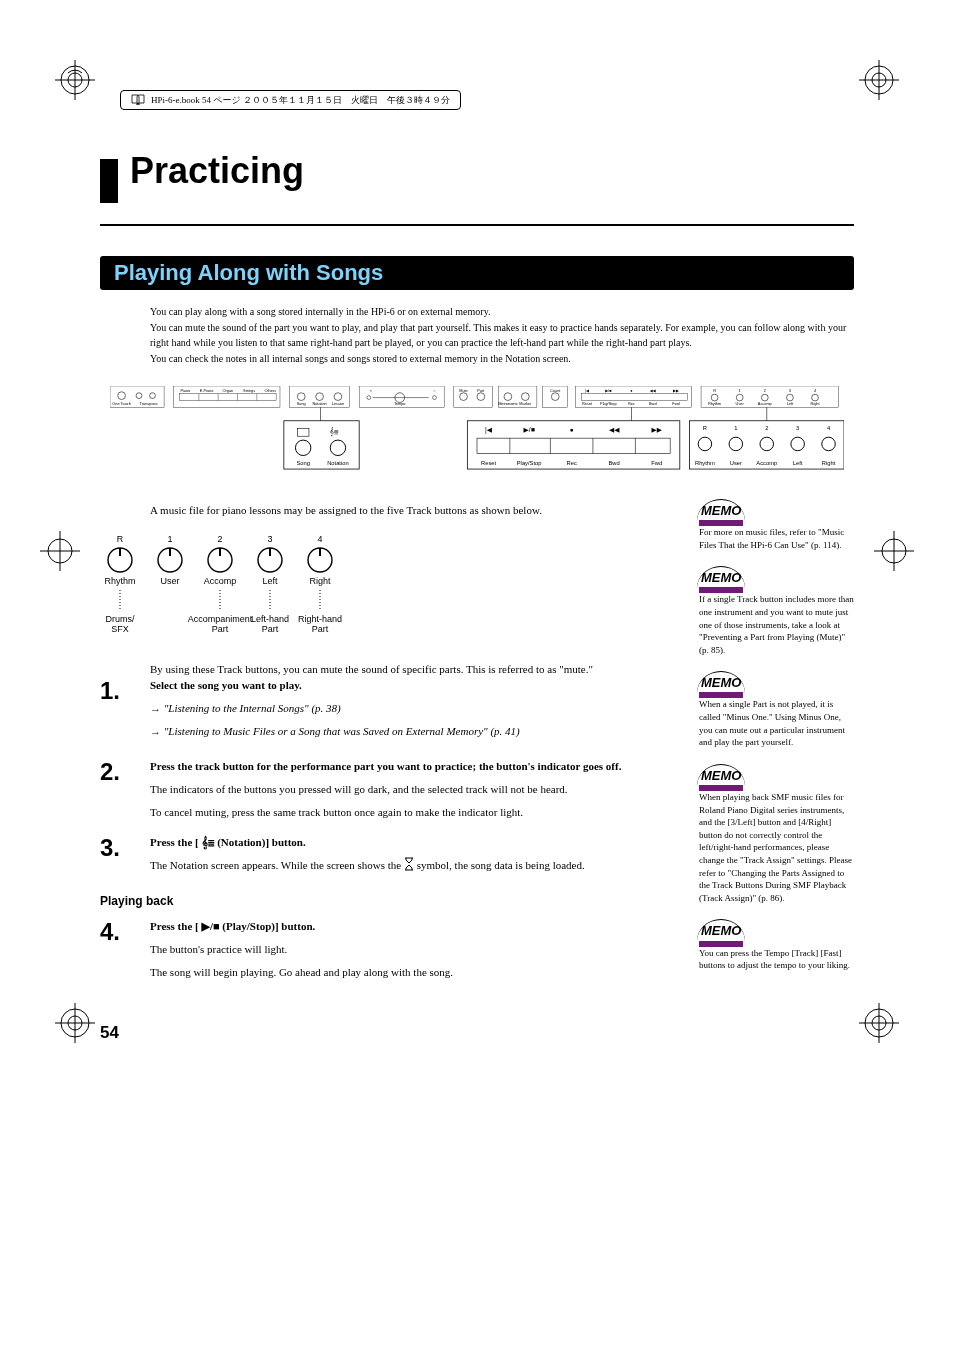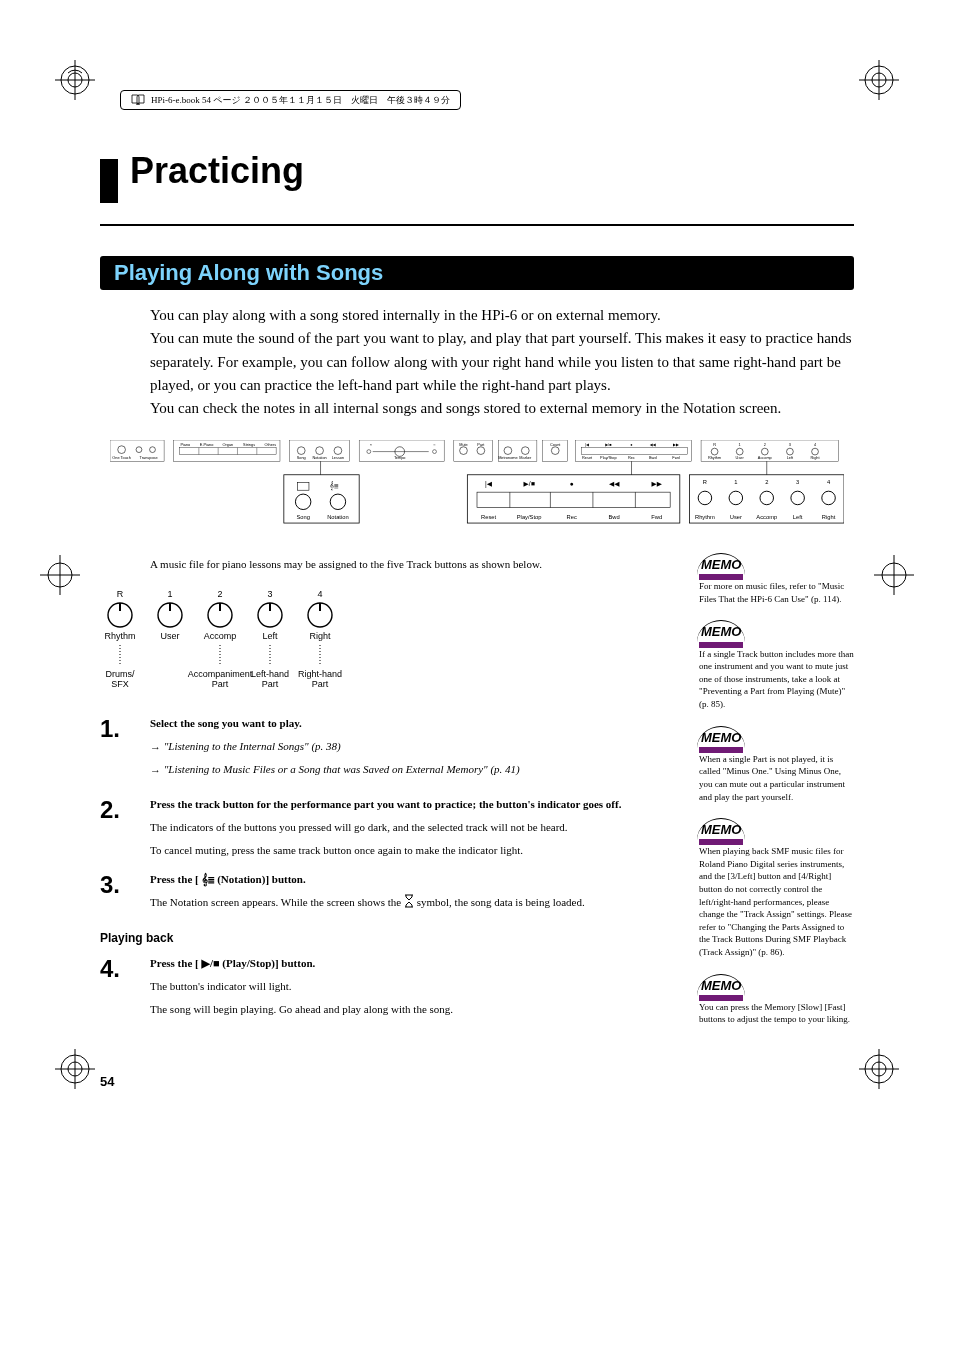--- a/index.html
+++ b/index.html
@@ -53,21 +53,21 @@
   background: #000;
   color: #7dd3fc;
   font-size: 22px;
   font-weight: bold;
   padding: 4px 14px;
   font-family: Arial, Helvetica, sans-serif;
   margin-bottom: 14px;
   border-radius: 3px;
 }
 .body-intro {
-  font-size: 15px;
+  font-size: 10px;
   line-height: 1.55;
   margin-left: 50px;
   margin-bottom: 20px;
 }
 .two-col {
   display: flex;
   gap: 38px;
 }
 .main-col {
   flex: 1;
@@ -124,21 +124,21 @@
   font-size: 11px;
   line-height: 1.55;
   flex: 1;
 }
 .step-body .bold { font-weight: bold; }
 .step-body .arrow-line { margin: 6px 0; }
 .step-body .italic { font-style: italic; }
 .page-num {
   font-family: Arial, Helvetica, sans-serif;
   font-weight: bold;
-  font-size: 13px;
+  font-size: 17px;
   margin-top: 30px;
 }
 
 .crop {
   position: absolute;
   width: 40px;
   height: 40px;
 }
 .crop svg { width:100%; height:100%; }
 .crop.tl { top: 60px; left: 55px; }
@@ -394,20 +394,21 @@
             <text x="120" y="90">Accompaniment</text>
               <text x="120" y="100">Part</text>
             <text x="170" y="90">Left-hand</text>
               <text x="170" y="100">Part</text>
             <text x="220" y="90">Right-hand</text>
               <text x="220" y="100">Part</text>
           </g>
         </svg>
       </div>
 
+      <div class="indented-block">By using these Track buttons, you can mute the sound of specific parts. This is referred to as "mute."</div>
 
 
       <div class="step">
         <div class="step-num">1.</div>
         <div class="step-body">
           <div class="bold">Select the song you want to play.</div>
           <div class="arrow-line">→ <span class="italic">"Listening to the Internal Songs" (p. 38)</span></div>
           <div class="arrow-line">→ <span class="italic">"Listening to Music Files or a Song that was Saved on External Memory" (p. 41)</span></div>
         </div>
       </div>
@@ -444,21 +445,21 @@
       <div class="sub-heading">Playing back</div>
 
       <div class="step">
         <div class="step-num">4.</div>
         <div class="step-body">
           <div class="bold">
             <span>Press the [</span>
             <span>▶/■</span>
             <span> (Play/Stop)] button.</span>
           </div>
-          <div style="margin-top:6px">The button's indicator will light.</div>
+          <div style="margin-top:6px">The button's practice will light.</div>
           <div style="margin-top:6px">The song will begin playing. Go ahead and play along with the song.</div>
         </div>
       </div>
 
     </div>
 
     <div class="side-col">
       <div class="memo-block">
         <div><span class="memo-label">MEMO</span></div>
         <div>For more on music files, refer to "Music Files That the HPi-6 Can Use" (p. 114).</div>
@@ -470,20 +471,20 @@
       <div class="memo-block">
         <div><span class="memo-label">MEMO</span></div>
         <div>When a single Part is not played, it is called "Minus One." Using Minus One, you can mute out a particular instrument and play the part yourself.</div>
       </div>
       <div class="memo-block">
         <div><span class="memo-label">MEMO</span></div>
         <div>When playing back SMF music files for Roland Piano Digital series instruments, and the [3/Left] button and [4/Right] button do not correctly control the left/right-hand performances, please change the "Track Assign" settings. Please refer to "Changing the Parts Assigned to the Track Buttons During SMF Playback (Track Assign)" (p. 86).</div>
       </div>
       <div class="memo-block">
         <div><span class="memo-label">MEMO</span></div>
-        <div>You can press the Memory [Slow] [Fast] buttons to adjust the tempo to your liking.</div>
+        <div>You can press the Tempo [Track] [Fast] buttons to adjust the tempo to your liking.</div>
       </div>
     </div>
   </div>
 
   <div class="page-num">54</div>
 
 </div>
 
 </body></html>

